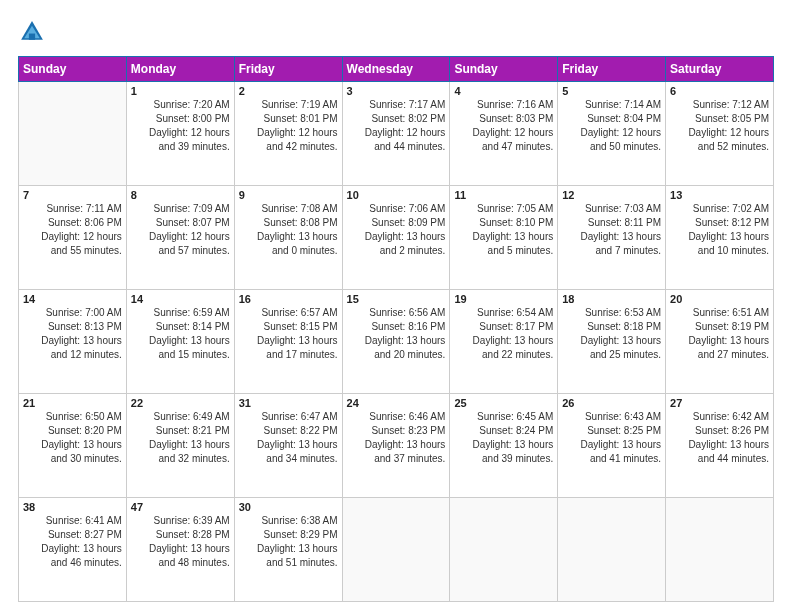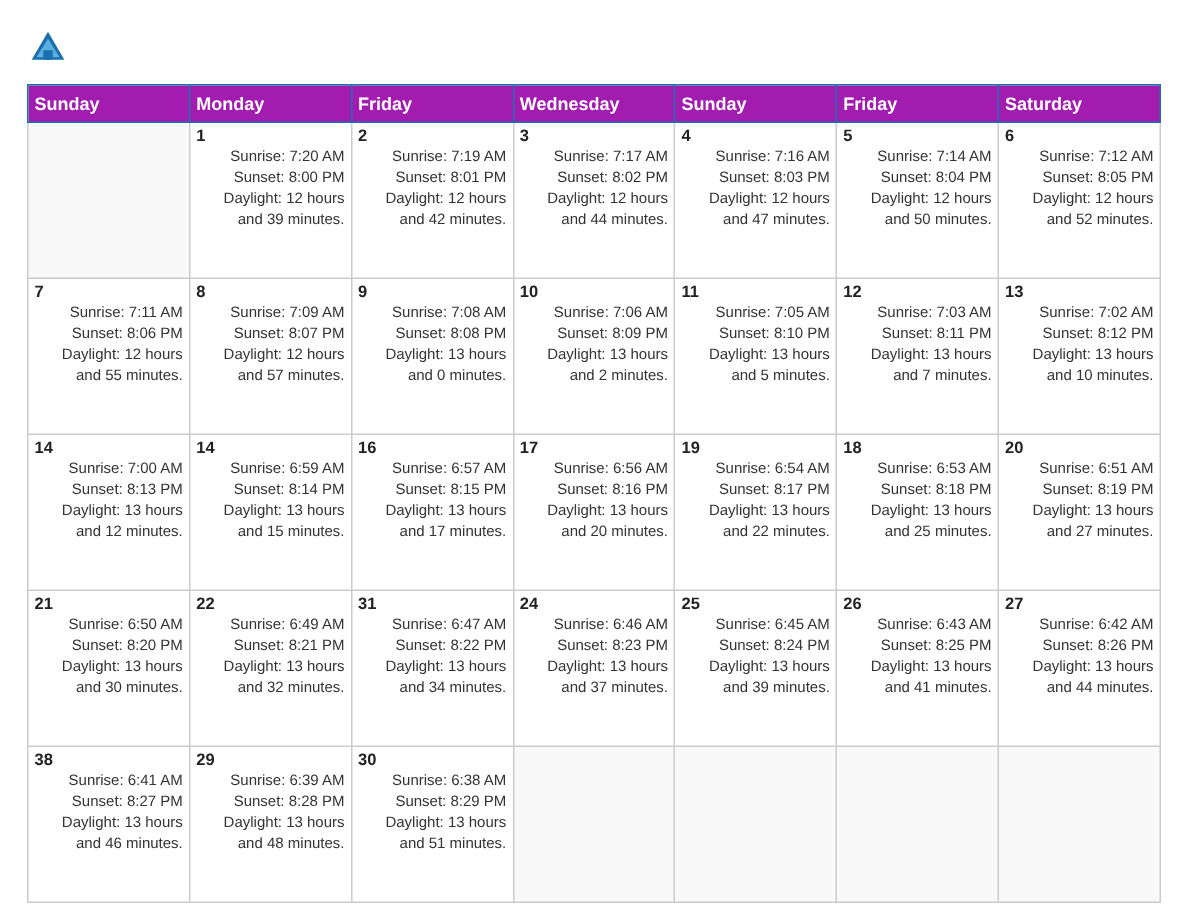--- a/index.html
+++ b/index.html
@@ -192,21 +192,21 @@
           </td>
           <td>
             <span class="day-number">14</span>
             <div class="day-info">Sunrise: 6:59 AM<br>Sunset: 8:14 PM<br>Daylight: 13 hours and 15 minutes.</div>
           </td>
           <td>
             <span class="day-number">16</span>
             <div class="day-info">Sunrise: 6:57 AM<br>Sunset: 8:15 PM<br>Daylight: 13 hours and 17 minutes.</div>
           </td>
           <td>
-            <span class="day-number">17</span>
+            <span class="day-number">15</span>
             <div class="day-info">Sunrise: 6:56 AM<br>Sunset: 8:16 PM<br>Daylight: 13 hours and 20 minutes.</div>
           </td>
           <td>
             <span class="day-number">19</span>
             <div class="day-info">Sunrise: 6:54 AM<br>Sunset: 8:17 PM<br>Daylight: 13 hours and 22 minutes.</div>
           </td>
           <td>
             <span class="day-number">18</span>
             <div class="day-info">Sunrise: 6:53 AM<br>Sunset: 8:18 PM<br>Daylight: 13 hours and 25 minutes.</div>
           </td>
@@ -244,21 +244,21 @@
             <span class="day-number">27</span>
             <div class="day-info">Sunrise: 6:42 AM<br>Sunset: 8:26 PM<br>Daylight: 13 hours and 44 minutes.</div>
           </td>
         </tr>
         <tr>
           <td>
             <span class="day-number">38</span>
             <div class="day-info">Sunrise: 6:41 AM<br>Sunset: 8:27 PM<br>Daylight: 13 hours and 46 minutes.</div>
           </td>
           <td>
-            <span class="day-number">29</span>
+            <span class="day-number">47</span>
             <div class="day-info">Sunrise: 6:39 AM<br>Sunset: 8:28 PM<br>Daylight: 13 hours and 48 minutes.</div>
           </td>
           <td>
             <span class="day-number">30</span>
             <div class="day-info">Sunrise: 6:38 AM<br>Sunset: 8:29 PM<br>Daylight: 13 hours and 51 minutes.</div>
           </td>
           <td class="empty-cell"></td>
           <td class="empty-cell"></td>
           <td class="empty-cell"></td>
           <td class="empty-cell"></td>

